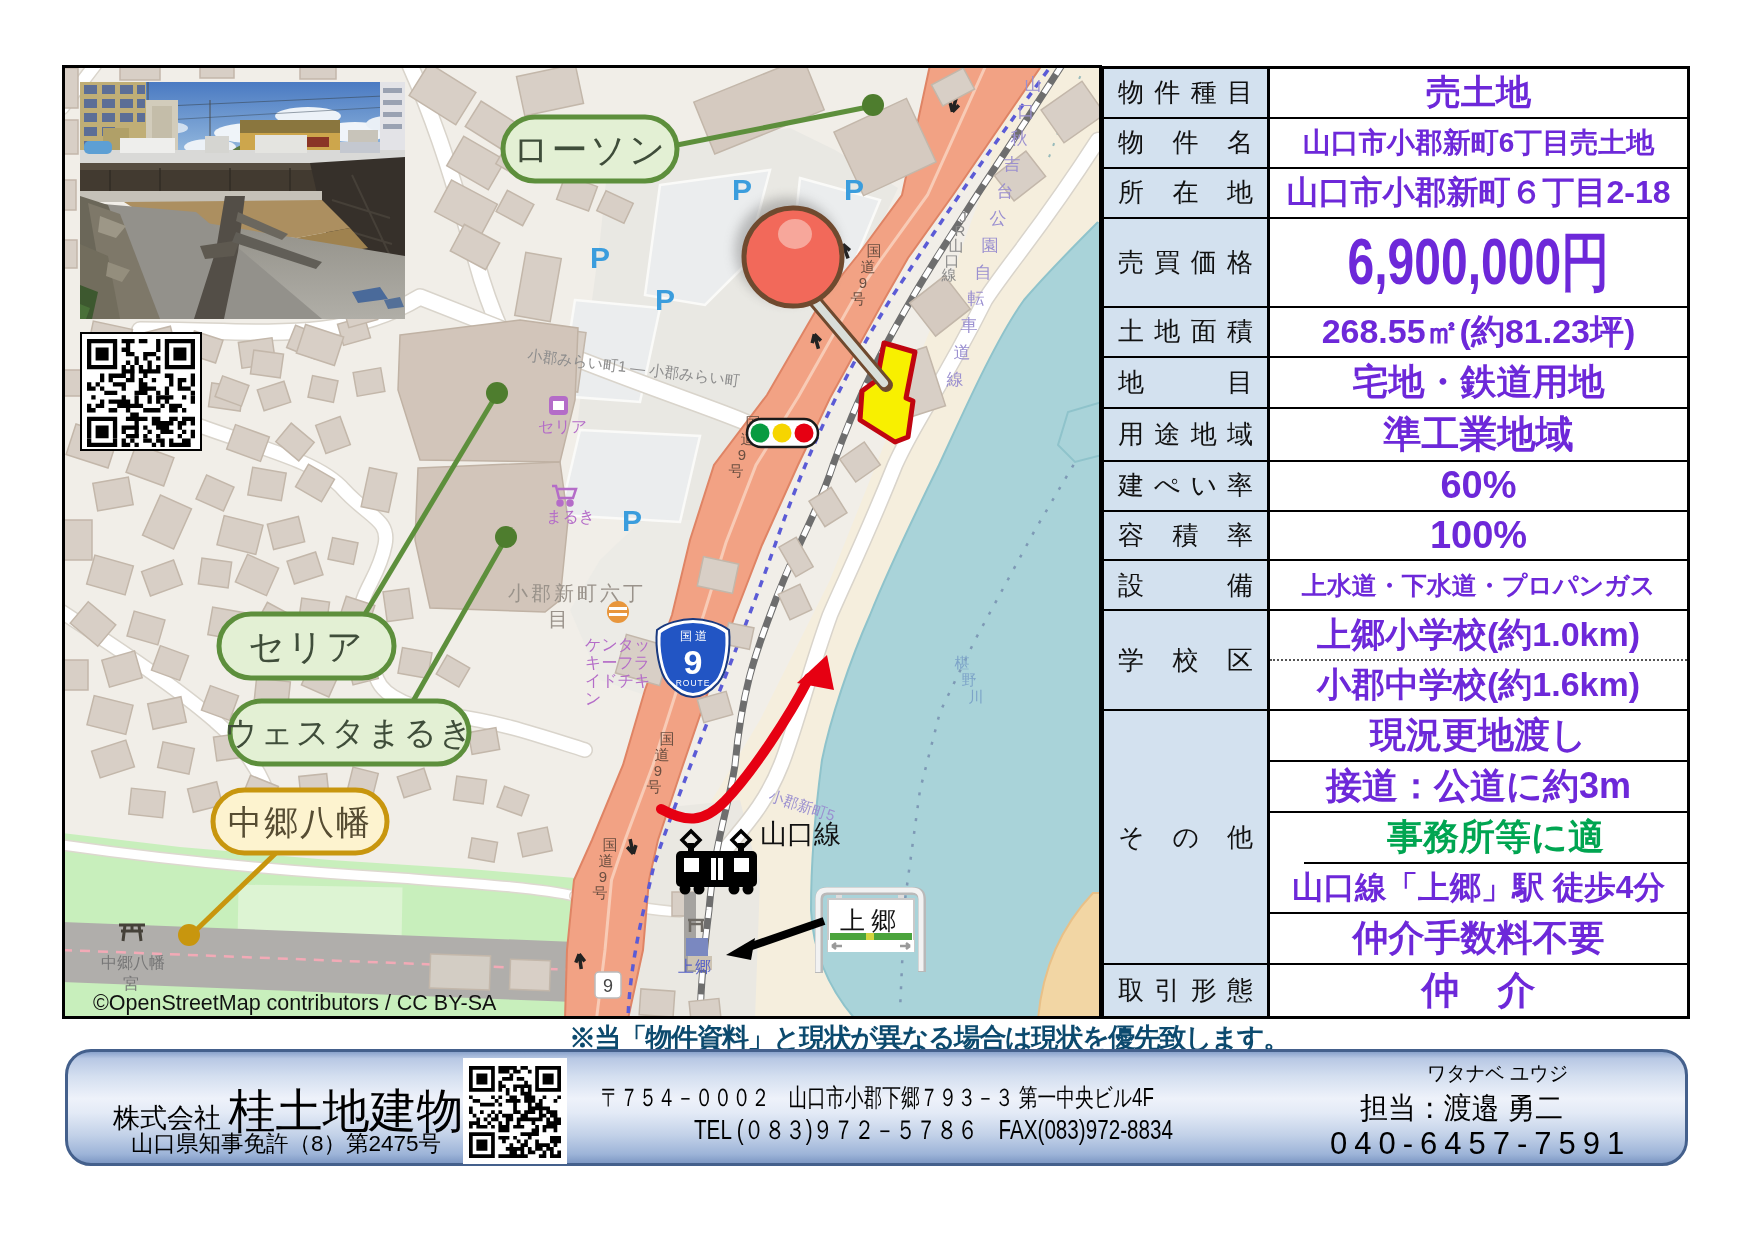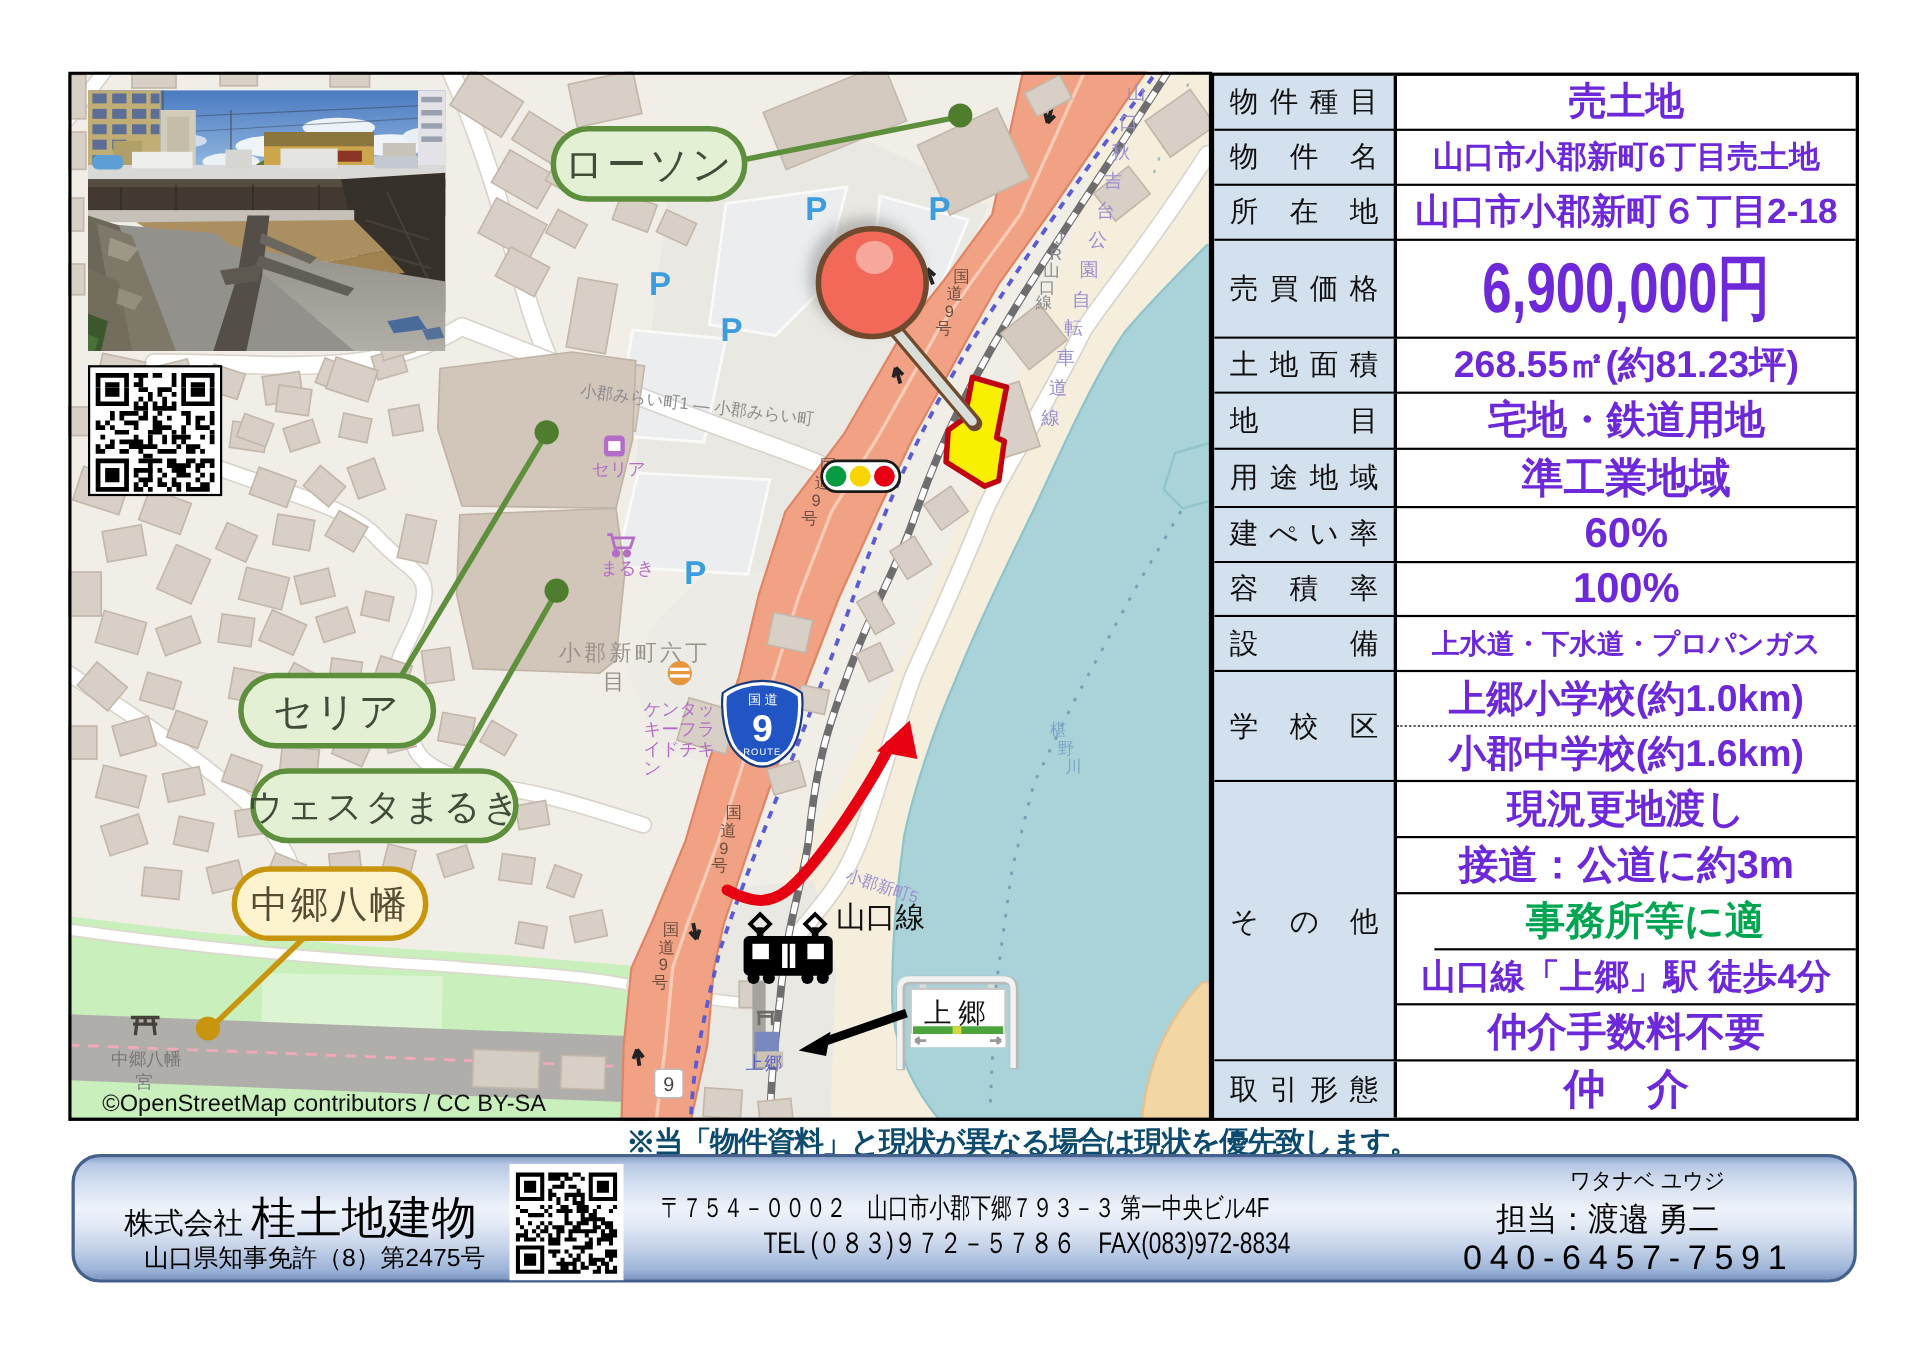--- a/index.html
+++ b/index.html
@@ -624,21 +624,21 @@
       <span>態</span>
     </div>
 
   <div class="vl last" style="font-size:38px">仲　介</div>
 </div>
 
 <div class="abs" style="left:553px;top:1020px;font-size:27px;font-weight:bold;color:#0c4a6e;white-space:nowrap;letter-spacing:-1.5px;margin-left:16px;">※当「物件資料」と現状が異なる場合は現状を優先致します。</div>
 
 <div class="abs" id="footer"></div>
 
-<div class="ft" style="left:113px;top:1080px;font-size:27px;">株式会社 <span style="font-size:41px;">桂土地建物</span></div>
+<div class="ft" style="left:113px;top:1080px;font-size:27px;">株式会社 <span style="font-size:47px;">桂土地建物</span></div>
 
 <div class="ft" style="left:131px;top:1128px;font-size:22.5px;">山口県知事免許（8）第2475号</div>
 
 <svg class="abs" style="left:463px;top:1058px" width="104" height="106" viewBox="463 1058 104 106">
   <rect x="463" y="1058" width="104" height="106" fill="#fff"></rect>
   <path id="qr2path" fill="#000" d="M469.0 1066.0h25.8v3.7h-25.8zM498.4 1066.0h18.4v3.7h-18.4zM520.5 1066.0h7.4v3.7h-7.4zM535.2 1066.0h25.8v3.7h-25.8zM469.0 1069.7h3.7v3.7h-3.7zM491.1 1069.7h3.7v3.7h-3.7zM498.4 1069.7h11.0v3.7h-11.0zM513.2 1069.7h7.4v3.7h-7.4zM527.9 1069.7h3.7v3.7h-3.7zM535.2 1069.7h3.7v3.7h-3.7zM557.3 1069.7h3.7v3.7h-3.7zM469.0 1073.4h3.7v3.7h-3.7zM476.4 1073.4h11.0v3.7h-11.0zM491.1 1073.4h3.7v3.7h-3.7zM509.5 1073.4h3.7v3.7h-3.7zM535.2 1073.4h3.7v3.7h-3.7zM542.6 1073.4h11.0v3.7h-11.0zM557.3 1073.4h3.7v3.7h-3.7zM469.0 1077.0h3.7v3.7h-3.7zM476.4 1077.0h11.0v3.7h-11.0zM491.1 1077.0h3.7v3.7h-3.7zM502.1 1077.0h11.0v3.7h-11.0zM516.8 1077.0h7.4v3.7h-7.4zM535.2 1077.0h3.7v3.7h-3.7zM542.6 1077.0h11.0v3.7h-11.0zM557.3 1077.0h3.7v3.7h-3.7zM469.0 1080.7h3.7v3.7h-3.7zM476.4 1080.7h11.0v3.7h-11.0zM491.1 1080.7h3.7v3.7h-3.7zM498.4 1080.7h3.7v3.7h-3.7zM524.2 1080.7h3.7v3.7h-3.7zM535.2 1080.7h3.7v3.7h-3.7zM542.6 1080.7h11.0v3.7h-11.0zM557.3 1080.7h3.7v3.7h-3.7zM469.0 1084.4h3.7v3.7h-3.7zM491.1 1084.4h3.7v3.7h-3.7zM498.4 1084.4h7.4v3.7h-7.4zM513.2 1084.4h18.4v3.7h-18.4zM535.2 1084.4h3.7v3.7h-3.7zM557.3 1084.4h3.7v3.7h-3.7zM469.0 1088.1h25.8v3.7h-25.8zM498.4 1088.1h3.7v3.7h-3.7zM505.8 1088.1h3.7v3.7h-3.7zM513.2 1088.1h3.7v3.7h-3.7zM520.5 1088.1h3.7v3.7h-3.7zM527.9 1088.1h3.7v3.7h-3.7zM535.2 1088.1h25.8v3.7h-25.8zM505.8 1091.8h3.7v3.7h-3.7zM520.5 1091.8h11.0v3.7h-11.0zM469.0 1095.4h3.7v3.7h-3.7zM491.1 1095.4h3.7v3.7h-3.7zM498.4 1095.4h3.7v3.7h-3.7zM509.5 1095.4h7.4v3.7h-7.4zM524.2 1095.4h11.0v3.7h-11.0zM542.6 1095.4h3.7v3.7h-3.7zM557.3 1095.4h3.7v3.7h-3.7zM472.7 1099.1h7.4v3.7h-7.4zM494.8 1099.1h3.7v3.7h-3.7zM505.8 1099.1h14.7v3.7h-14.7zM524.2 1099.1h11.0v3.7h-11.0zM538.9 1099.1h3.7v3.7h-3.7zM553.6 1099.1h3.7v3.7h-3.7zM480.0 1102.8h14.7v3.7h-14.7zM498.4 1102.8h3.7v3.7h-3.7zM513.2 1102.8h3.7v3.7h-3.7zM527.9 1102.8h3.7v3.7h-3.7zM535.2 1102.8h7.4v3.7h-7.4zM469.0 1106.5h3.7v3.7h-3.7zM513.2 1106.5h3.7v3.7h-3.7zM527.9 1106.5h22.1v3.7h-22.1zM469.0 1110.2h3.7v3.7h-3.7zM480.0 1110.2h3.7v3.7h-3.7zM491.1 1110.2h3.7v3.7h-3.7zM498.4 1110.2h3.7v3.7h-3.7zM513.2 1110.2h7.4v3.7h-7.4zM524.2 1110.2h11.0v3.7h-11.0zM538.9 1110.2h3.7v3.7h-3.7zM546.3 1110.2h11.0v3.7h-11.0zM472.7 1113.8h3.7v3.7h-3.7zM487.4 1113.8h3.7v3.7h-3.7zM494.8 1113.8h3.7v3.7h-3.7zM502.1 1113.8h11.0v3.7h-11.0zM520.5 1113.8h7.4v3.7h-7.4zM538.9 1113.8h7.4v3.7h-7.4zM550.0 1113.8h7.4v3.7h-7.4zM476.4 1117.5h3.7v3.7h-3.7zM483.7 1117.5h3.7v3.7h-3.7zM491.1 1117.5h7.4v3.7h-7.4zM505.8 1117.5h7.4v3.7h-7.4zM516.8 1117.5h25.8v3.7h-25.8zM546.3 1117.5h3.7v3.7h-3.7zM553.6 1117.5h7.4v3.7h-7.4zM469.0 1121.2h11.0v3.7h-11.0zM487.4 1121.2h3.7v3.7h-3.7zM498.4 1121.2h3.7v3.7h-3.7zM505.8 1121.2h3.7v3.7h-3.7zM516.8 1121.2h3.7v3.7h-3.7zM531.6 1121.2h3.7v3.7h-3.7zM546.3 1121.2h14.7v3.7h-14.7zM469.0 1124.9h3.7v3.7h-3.7zM476.4 1124.9h11.0v3.7h-11.0zM491.1 1124.9h3.7v3.7h-3.7zM498.4 1124.9h11.0v3.7h-11.0zM513.2 1124.9h11.0v3.7h-11.0zM535.2 1124.9h3.7v3.7h-3.7zM542.6 1124.9h14.7v3.7h-14.7zM498.4 1128.6h11.0v3.7h-11.0zM531.6 1128.6h7.4v3.7h-7.4zM542.6 1128.6h3.7v3.7h-3.7zM553.6 1128.6h3.7v3.7h-3.7zM469.0 1132.2h25.8v3.7h-25.8zM520.5 1132.2h18.4v3.7h-18.4zM469.0 1135.9h3.7v3.7h-3.7zM491.1 1135.9h3.7v3.7h-3.7zM498.4 1135.9h11.0v3.7h-11.0zM513.2 1135.9h3.7v3.7h-3.7zM527.9 1135.9h3.7v3.7h-3.7zM550.0 1135.9h11.0v3.7h-11.0zM469.0 1139.6h3.7v3.7h-3.7zM476.4 1139.6h11.0v3.7h-11.0zM491.1 1139.6h3.7v3.7h-3.7zM502.1 1139.6h3.7v3.7h-3.7zM516.8 1139.6h3.7v3.7h-3.7zM524.2 1139.6h3.7v3.7h-3.7zM535.2 1139.6h3.7v3.7h-3.7zM550.0 1139.6h11.0v3.7h-11.0zM469.0 1143.3h3.7v3.7h-3.7zM476.4 1143.3h11.0v3.7h-11.0zM491.1 1143.3h3.7v3.7h-3.7zM509.5 1143.3h3.7v3.7h-3.7zM520.5 1143.3h7.4v3.7h-7.4zM535.2 1143.3h14.7v3.7h-14.7zM553.6 1143.3h3.7v3.7h-3.7zM469.0 1147.0h3.7v3.7h-3.7zM476.4 1147.0h11.0v3.7h-11.0zM491.1 1147.0h3.7v3.7h-3.7zM505.8 1147.0h18.4v3.7h-18.4zM527.9 1147.0h3.7v3.7h-3.7zM535.2 1147.0h7.4v3.7h-7.4zM546.3 1147.0h7.4v3.7h-7.4zM469.0 1150.6h3.7v3.7h-3.7zM491.1 1150.6h3.7v3.7h-3.7zM509.5 1150.6h7.4v3.7h-7.4zM520.5 1150.6h3.7v3.7h-3.7zM527.9 1150.6h7.4v3.7h-7.4zM542.6 1150.6h3.7v3.7h-3.7zM550.0 1150.6h3.7v3.7h-3.7zM557.3 1150.6h3.7v3.7h-3.7zM469.0 1154.3h25.8v3.7h-25.8zM498.4 1154.3h29.4v3.7h-29.4zM538.9 1154.3h7.4v3.7h-7.4zM550.0 1154.3h11.0v3.7h-11.0z"></path>
 </svg>
 
 <div class="ft" style="left:601px;top:1081px;font-size:25px;transform:scaleX(.75);transform-origin:0 0;">〒７５４－０００２　山口市小郡下郷７９３－３ 第一中央ビル4F</div>
 

